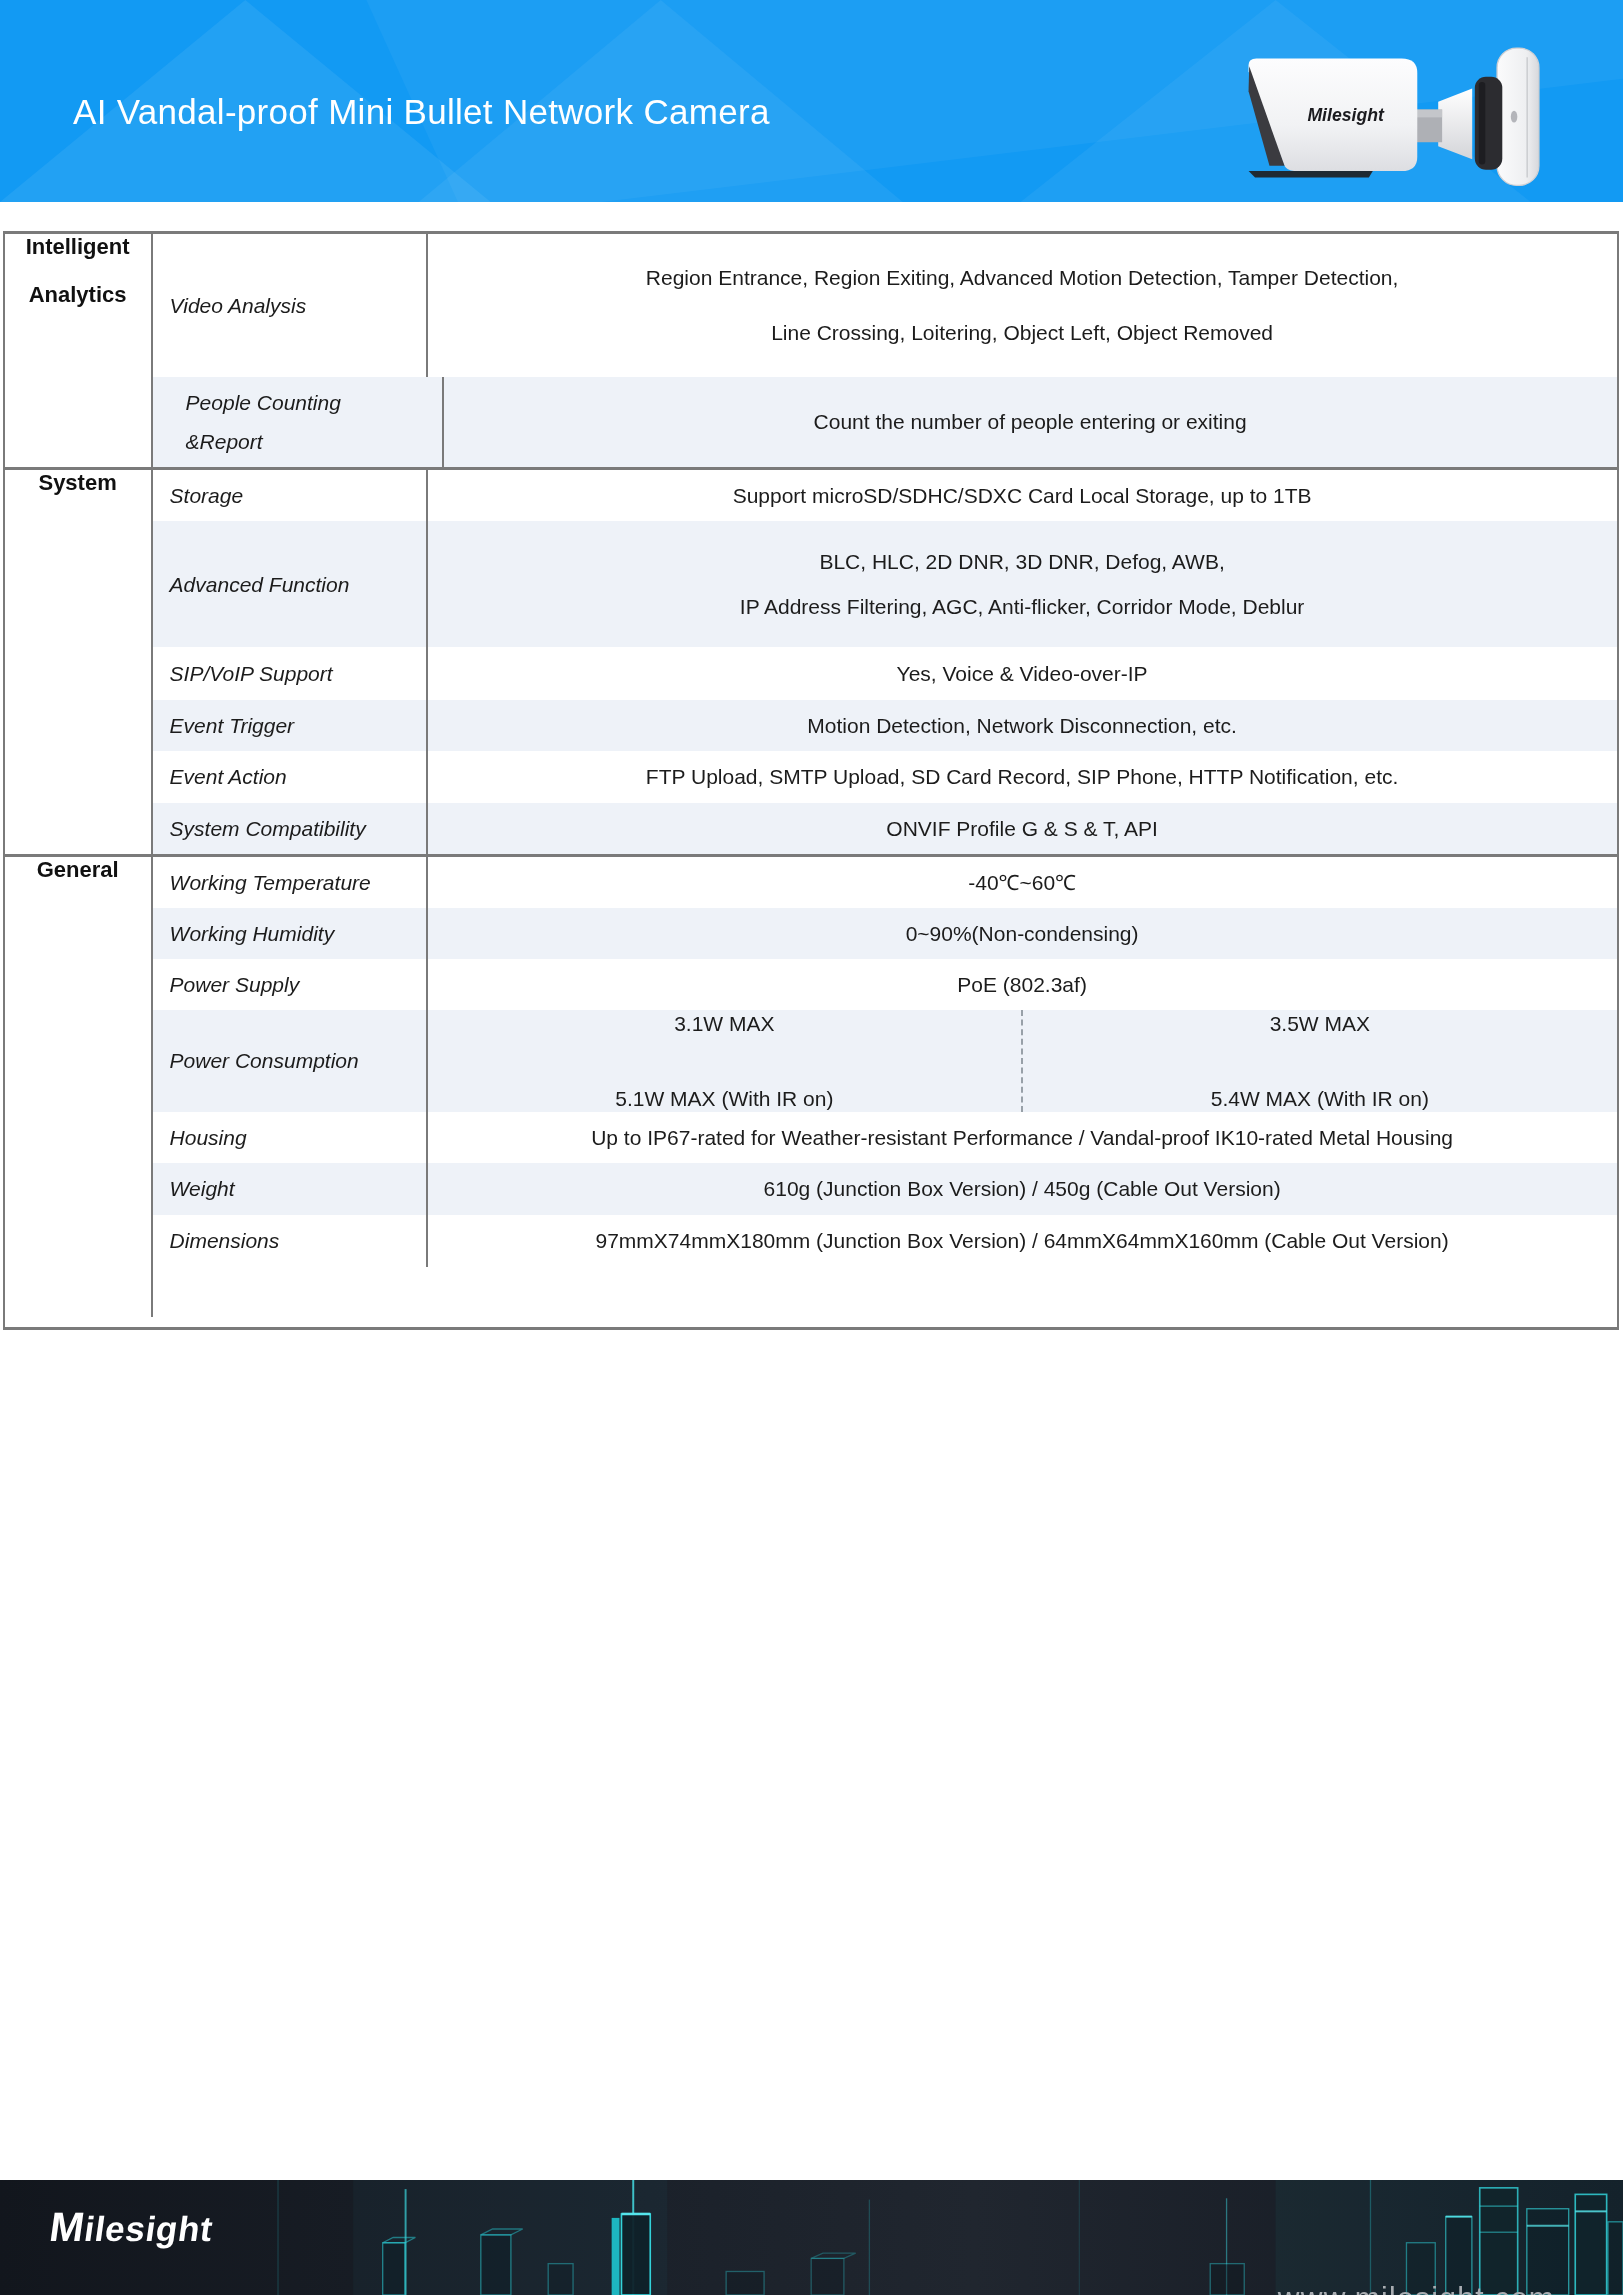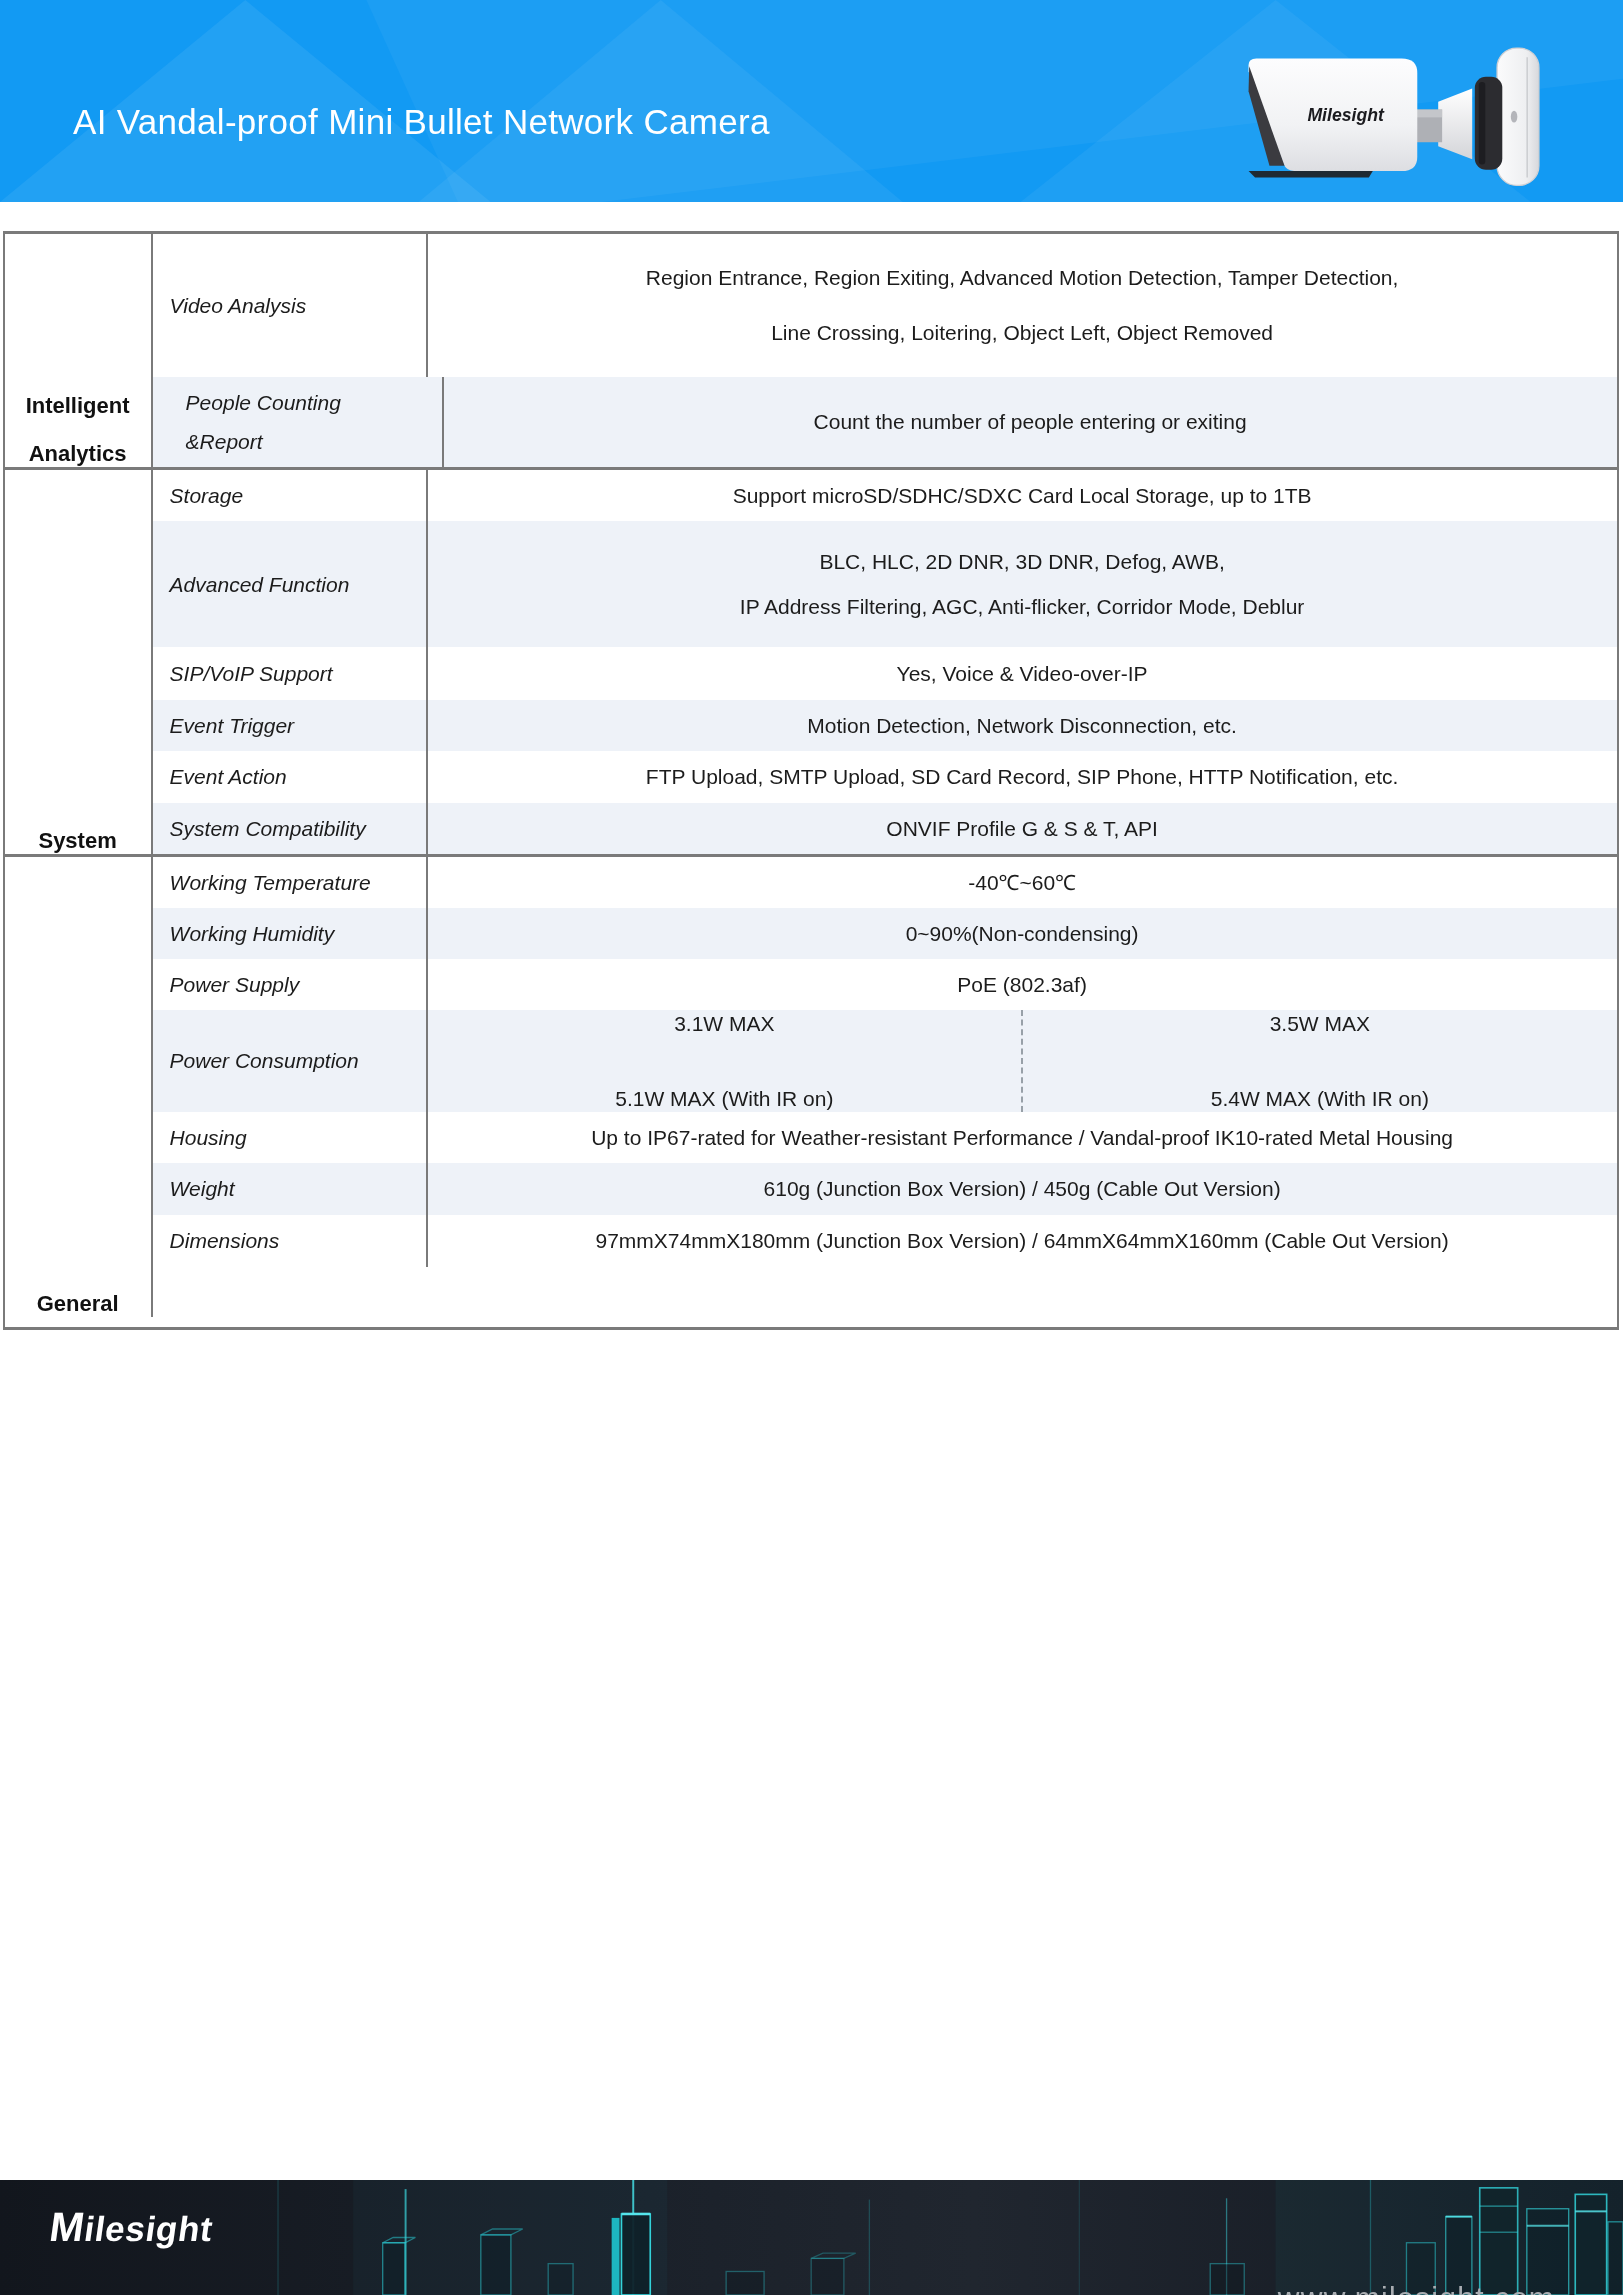--- a/index.html
+++ b/index.html
@@ -5,36 +5,36 @@
 <style>
   html,body{margin:0;padding:0;}
   body{
     width:1623px;height:2295px;position:relative;background:#ffffff;
     font-family:"Liberation Sans", sans-serif;color:#1c1c1c;overflow:hidden;
   }
   
   .header{position:absolute;left:0;top:0;width:1623px;height:202px;background:#129af3;overflow:hidden;}
   .header-deco{position:absolute;inset:0;width:100%;height:100%;}
   .page-title{
-    position:absolute;left:73px;top:16px;height:100%;display:flex;align-items:center;
+    position:absolute;left:73px;top:6px;height:100%;display:flex;align-items:center;
     padding-top:10.5px;box-sizing:border-box;
     color:#ffffff;font-size:35px;font-weight:500;letter-spacing:0.3px;white-space:nowrap;
   }
   .camera-art{position:absolute;left:1208px;top:31px;width:344px;height:161px;}
   
   .spec-table{
     position:absolute;left:2.6px;top:231px;width:1616px;height:1099px;
     box-sizing:border-box;border:3.9px solid #7a7a7a;border-left-width:2.6px;border-right-width:2.6px;
     display:flex;flex-direction:column;background:#fff;
   }
   .sec{display:flex;flex-direction:row;box-sizing:border-box;}
   .sec + .sec{border-top:3.9px solid #7a7a7a;}
   .sec-label{
     width:148px;flex:0 0 148px;border-right:2.6px solid #7a7a7a;box-sizing:border-box;
-    display:flex;flex-direction:column;justify-content:flex-end;align-items:center;
+    display:flex;flex-direction:column;justify-content:flex-start;align-items:center;
     row-gap:22px;font-weight:bold;font-size:22px;color:#111;text-align:center;background:#fff;
   }
   .rows{flex:1;display:flex;flex-direction:column;}
   .row{display:flex;flex-direction:row;box-sizing:border-box;background:#ffffff;}
   .row.alt{background:#eef2f8;}
   .h218{height:143px;} .h194{height:127px;} .h156{height:102px;} .h138{height:90px;padding-left:16px;}
   .h81{height:53px;} .h80{height:52px;} .h79{height:52px;} .h78{height:51px;}
   .label{
     width:275px;flex:0 0 275px;border-right:2.6px solid #7a7a7a;box-sizing:border-box;
     display:flex;flex-direction:column;justify-content:center;align-items:flex-start;

